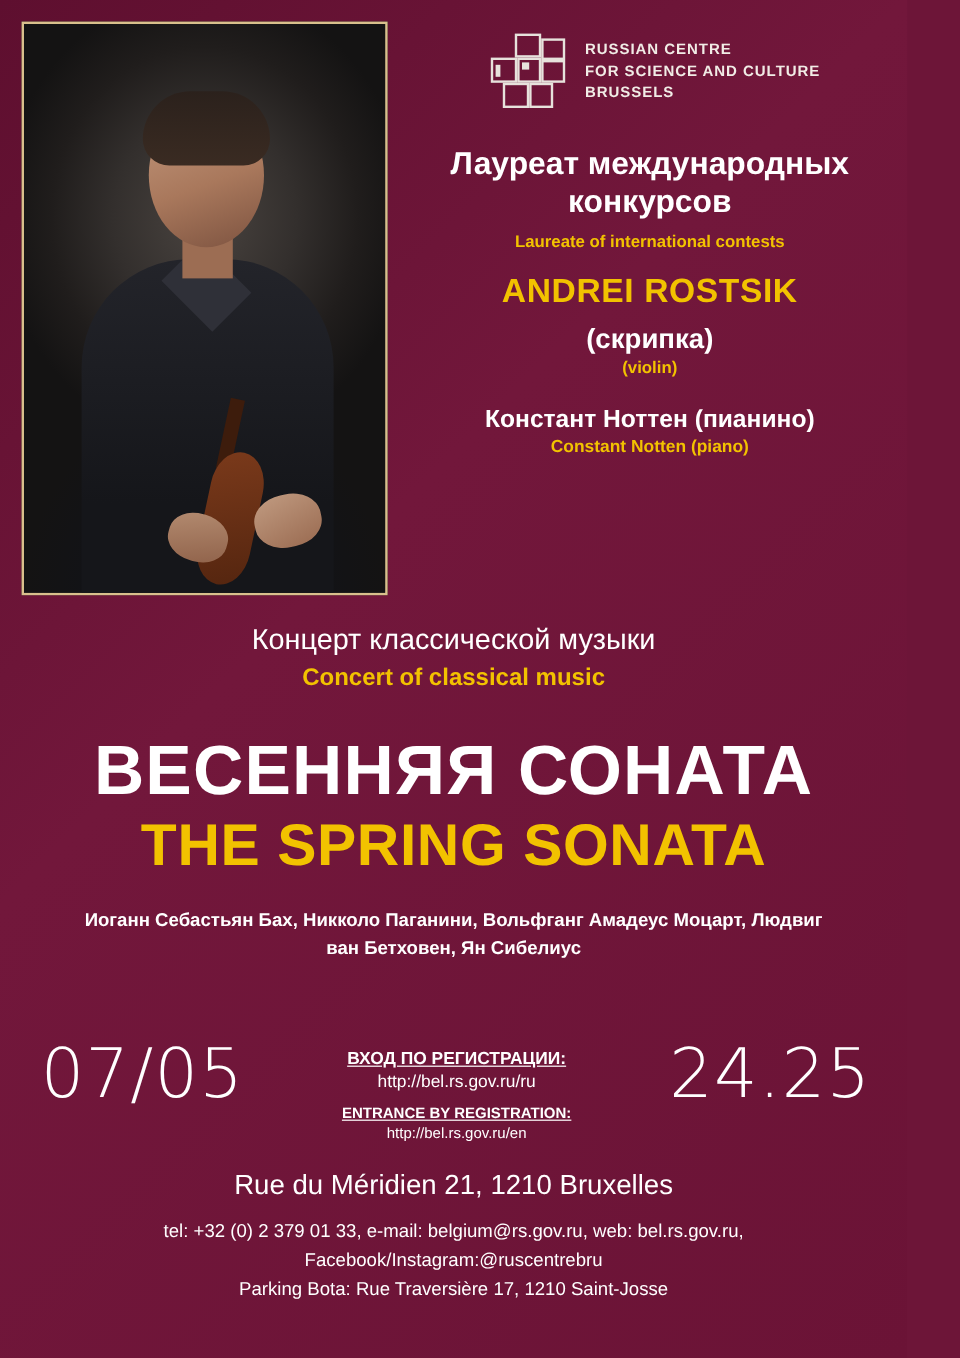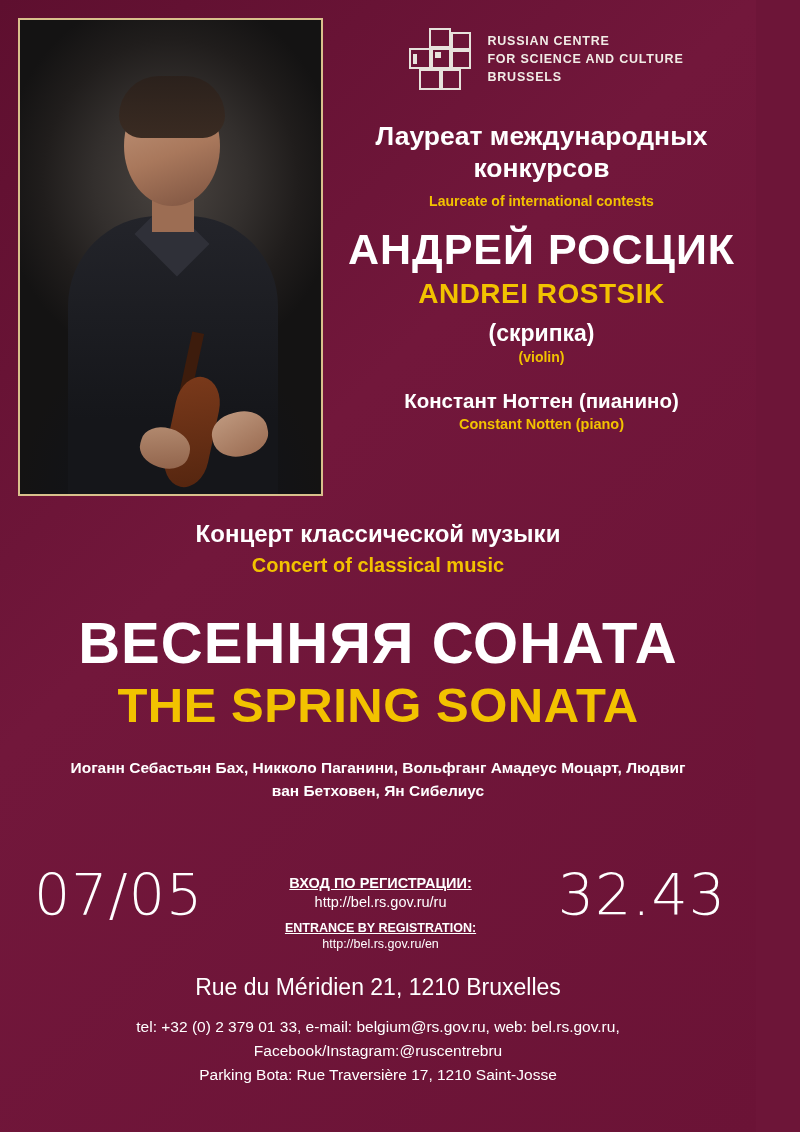--- a/index.html
+++ b/index.html
@@ -230,21 +230,21 @@
     margin: 0;
   }
 
   
   .middle {
     text-align: center;
     margin-top: 24px;
   }
   .concert-ru {
     font-size: 24px;
-    font-weight: bold;
+    font-weight: normal;
     color: #ffffff;
     margin: 0 0 6px 0;
   }
   .concert-en {
     font-size: 20px;
     font-weight: bold;
     color: #f2c200;
     margin: 0;
   }
   .title-ru {
@@ -377,21 +377,20 @@
         <div class="logo-text">
           <div>RUSSIAN CENTRE</div>
           <div>FOR SCIENCE AND CULTURE</div>
           <div>BRUSSELS</div>
         </div>
       </div>
 
       <p class="ru-laureate">Лауреат международных конкурсов</p>
       <p class="en-laureate">Laureate of international  contests</p>
 
-      <p class="name-ru">АНДРЕЙ РОСЦИК</p>
       <p class="name-en">ANDREI ROSTSIK</p>
 
       <p class="instr-ru">(скрипка)</p>
       <p class="instr-en">(violin)</p>
 
       <p class="pianist-ru">Констант Ноттен (пианино)</p>
       <p class="pianist-en">Constant Notten (piano)</p>
     </div>
   </div>
 
@@ -408,21 +407,21 @@
   <div class="datetime-row">
     <div class="big-num">07/05</div>
 
     <div class="reg-block">
       <div class="reg-label">ВХОД ПО РЕГИСТРАЦИИ:</div>
       <div class="reg-url">http://bel.rs.gov.ru/ru</div>
       <div class="reg-label-en">ENTRANCE BY REGISTRATION:</div>
       <div class="reg-url-en">http://bel.rs.gov.ru/en</div>
     </div>
 
-    <div class="big-num">32.43</div>
+    <div class="big-num">24.25</div>
   </div>
 
   <div class="address">Rue du Méridien 21, 1210 Bruxelles</div>
 
   <div class="contacts">
     <div>tel: +32 (0) 2 379 01 33, e-mail: belgium@rs.gov.ru, web: bel.rs.gov.ru,</div>
     <div>Facebook/Instagram:@ruscentrebru</div>
     <div>Parking Bota: Rue Traversière 17, 1210 Saint-Josse</div>
   </div>
 

